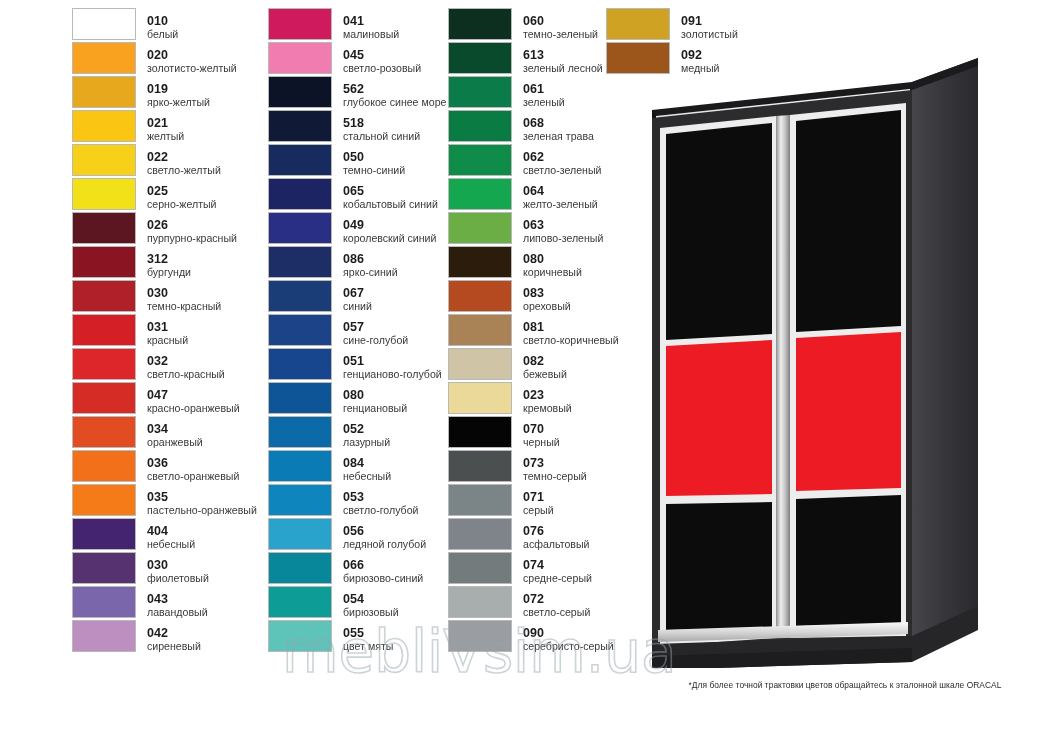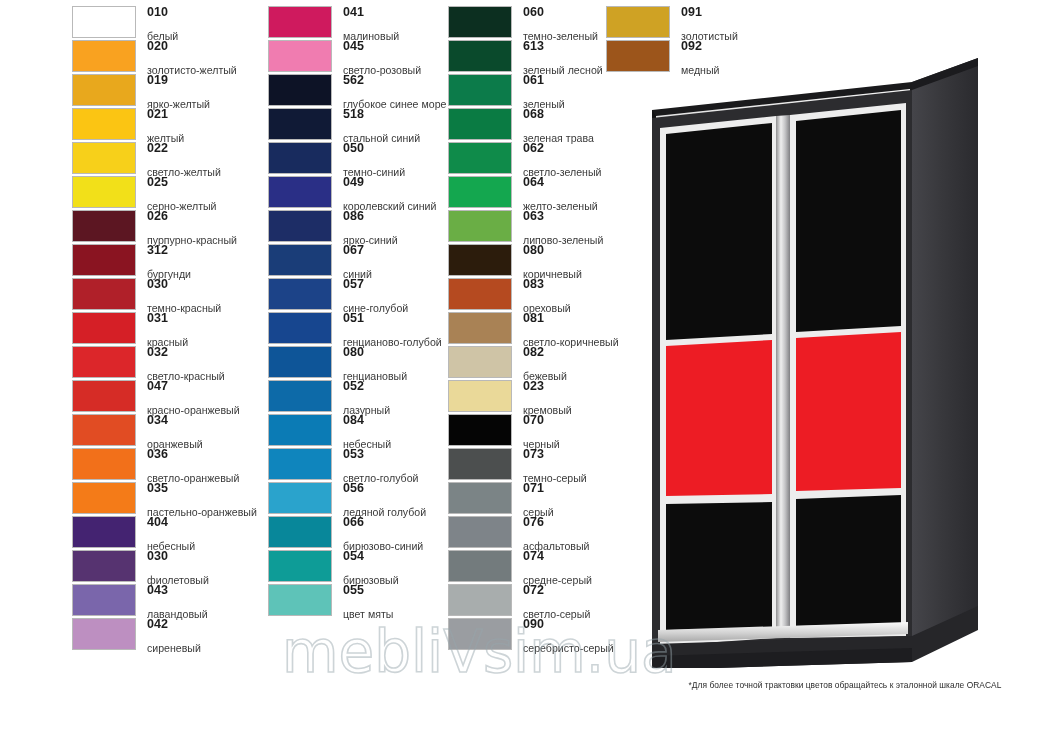--- a/index.html
+++ b/index.html
@@ -21,21 +21,21 @@
     top: 6px;
     width: 180px;
   }
   #col-0 { left: 72px; }
   #col-1 { left: 268px; }
   #col-2 { left: 448px; }
   #col-3 { left: 606px; }
 
   .swatch-row {
     display: flex;
-    align-items: flex-start;
+    align-items: flex-end;
     height: 34px;
   }
   .swatch-chip {
     width: 64px;
     height: 32px;
     border: 1px solid #b9b9b9;
     flex: 0 0 auto;
   }
   .swatch-meta {
     margin-left: 11px;
@@ -47,21 +47,21 @@
     font-size: 12.5px;
     font-weight: bold;
     color: #1c1c1c;
     letter-spacing: 0.1px;
     display: block;
   }
   .swatch-name {
     font-size: 10.6px;
     color: #3a3a3a;
     display: block;
-    margin-top: 12px;
+    margin-top: 1px;
   }
 
   
   #wardrobe-figure {
     position: absolute;
     left: 648px;
     top: 58px;
     width: 396px;
     height: 610px;
   }
@@ -267,20 +267,27 @@
         <div class="swatch-meta">
           <span class="swatch-code">518</span>
           <span class="swatch-name">стальной синий</span>
         </div>
       </div>
       <div class="swatch-row">
         <div class="swatch-chip" style="background: rgb(24, 43, 94);"></div>
         <div class="swatch-meta">
           <span class="swatch-code">050</span>
           <span class="swatch-name">темно-синий</span>
+        </div>
+      </div>
+      <div class="swatch-row">
+        <div class="swatch-chip" style="background: rgb(29, 36, 100);"></div>
+        <div class="swatch-meta">
+          <span class="swatch-code">065</span>
+          <span class="swatch-name">кобальтовый синий</span>
         </div>
       </div>
       <div class="swatch-row">
         <div class="swatch-chip" style="background: rgb(42, 47, 134);"></div>
         <div class="swatch-meta">
           <span class="swatch-code">049</span>
           <span class="swatch-name">королевский синий</span>
         </div>
       </div>
       <div class="swatch-row">

